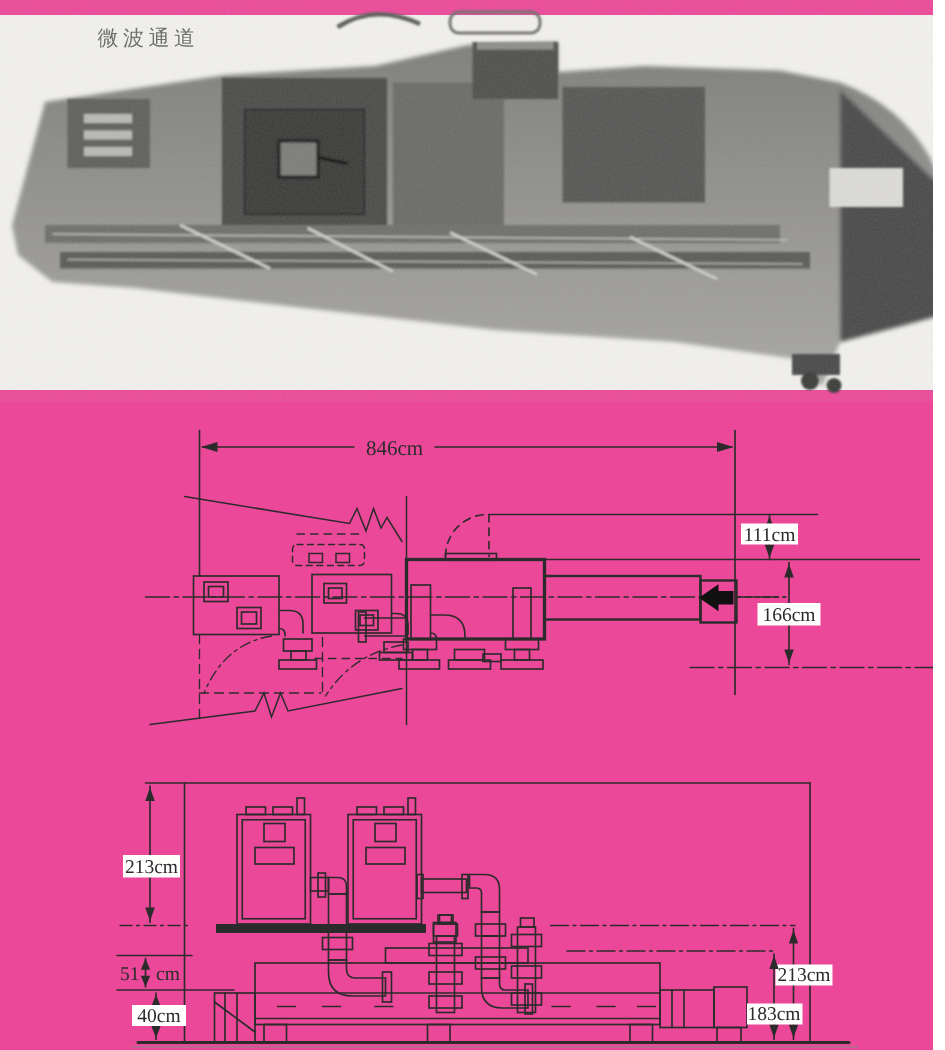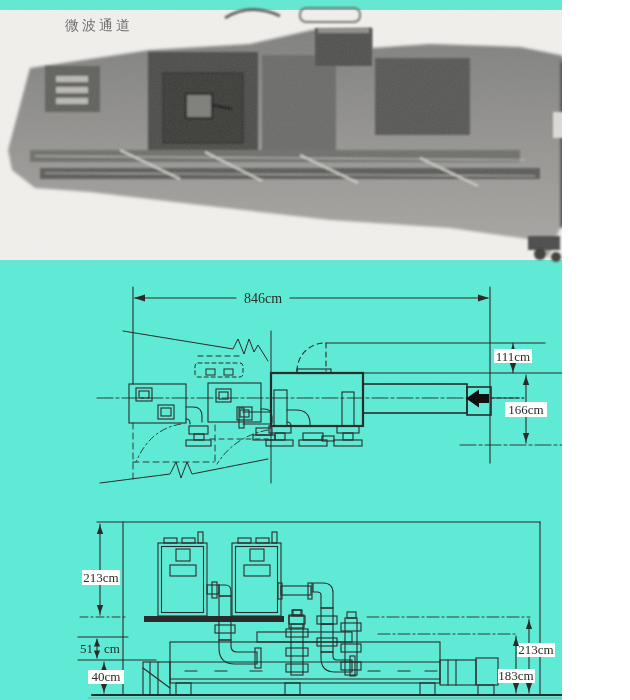--- a/index.html
+++ b/index.html
@@ -1,16 +1,16 @@
 <!DOCTYPE html>
 <html><head>
 <meta charset="utf-8">
 <style>
   html,body{margin:0;padding:0;background:#fff;}
-  .page{position:relative;width:562px;height:700px;background:#5eead4;overflow:hidden;
+  .page{position:relative;width:622px;height:700px;background:#ec4899;overflow:hidden;
         font-family:"Liberation Serif", serif;}
   .layer{position:absolute;left:0;}
   svg text{font-family:"Liberation Serif", serif;}
   .cjk{font-family:"DejaVu Sans", sans-serif;}
 </style>
 </head>
 <body>
 
 <div class="page">
 

